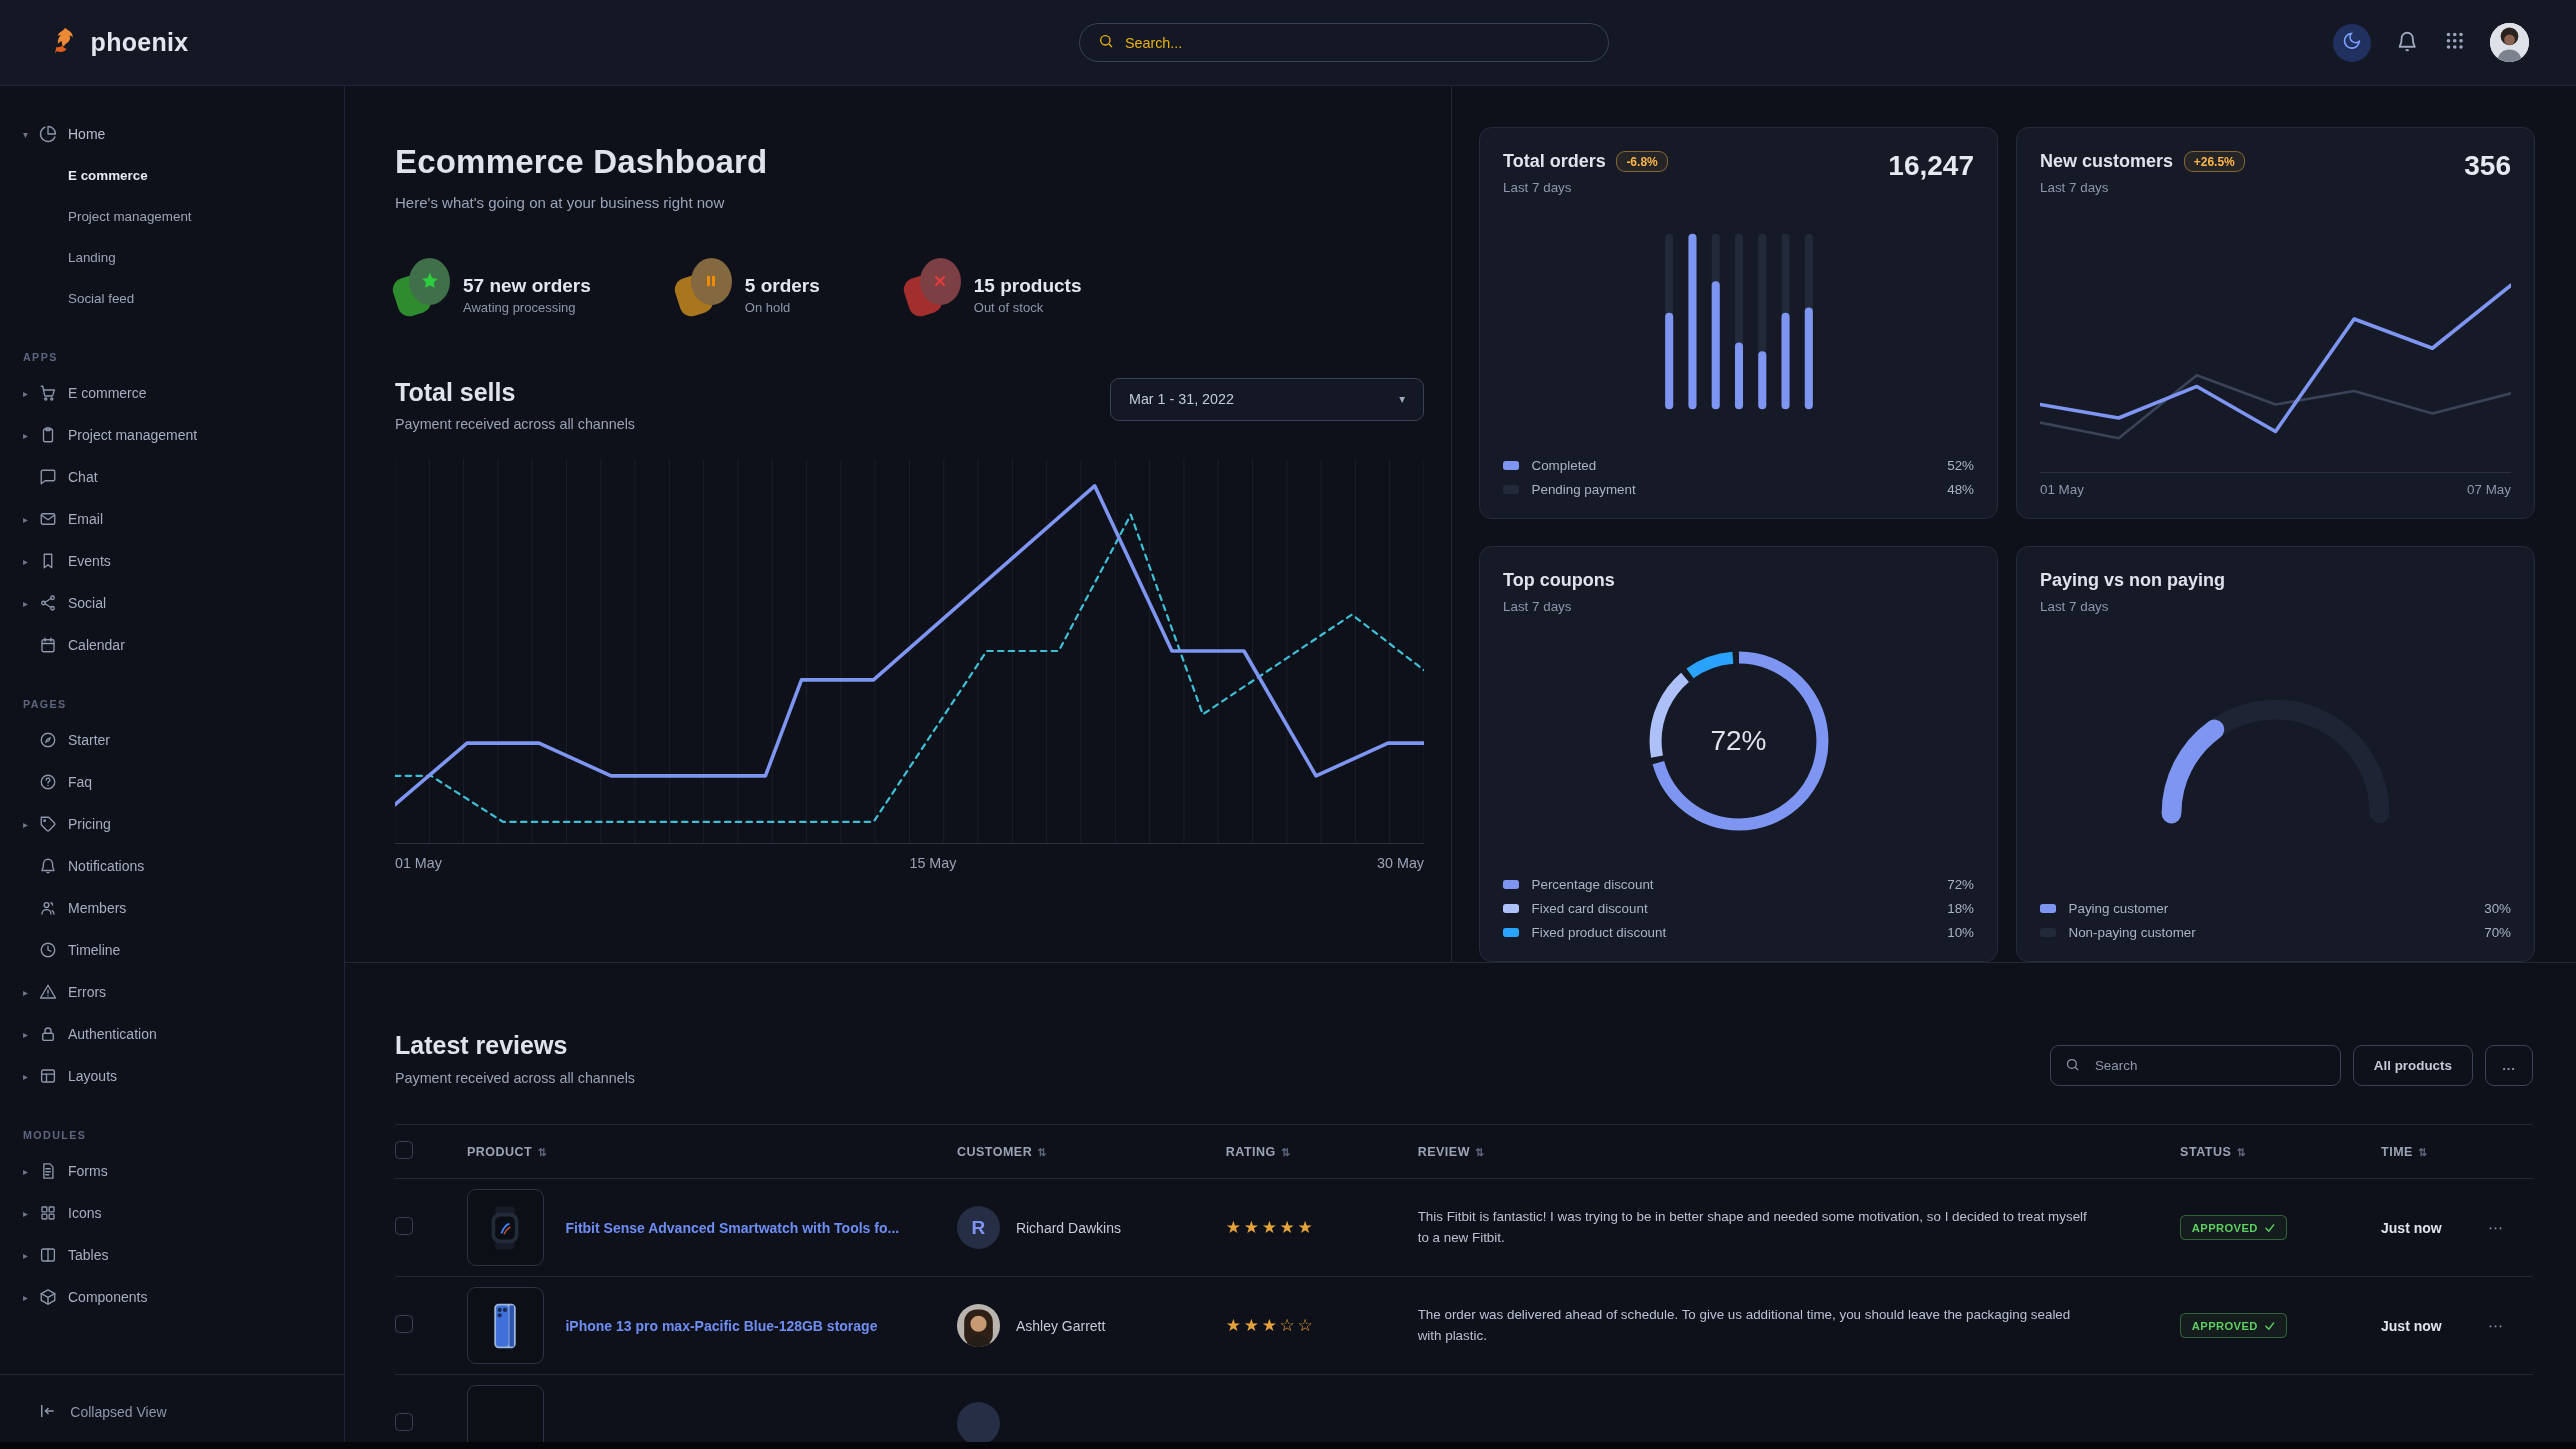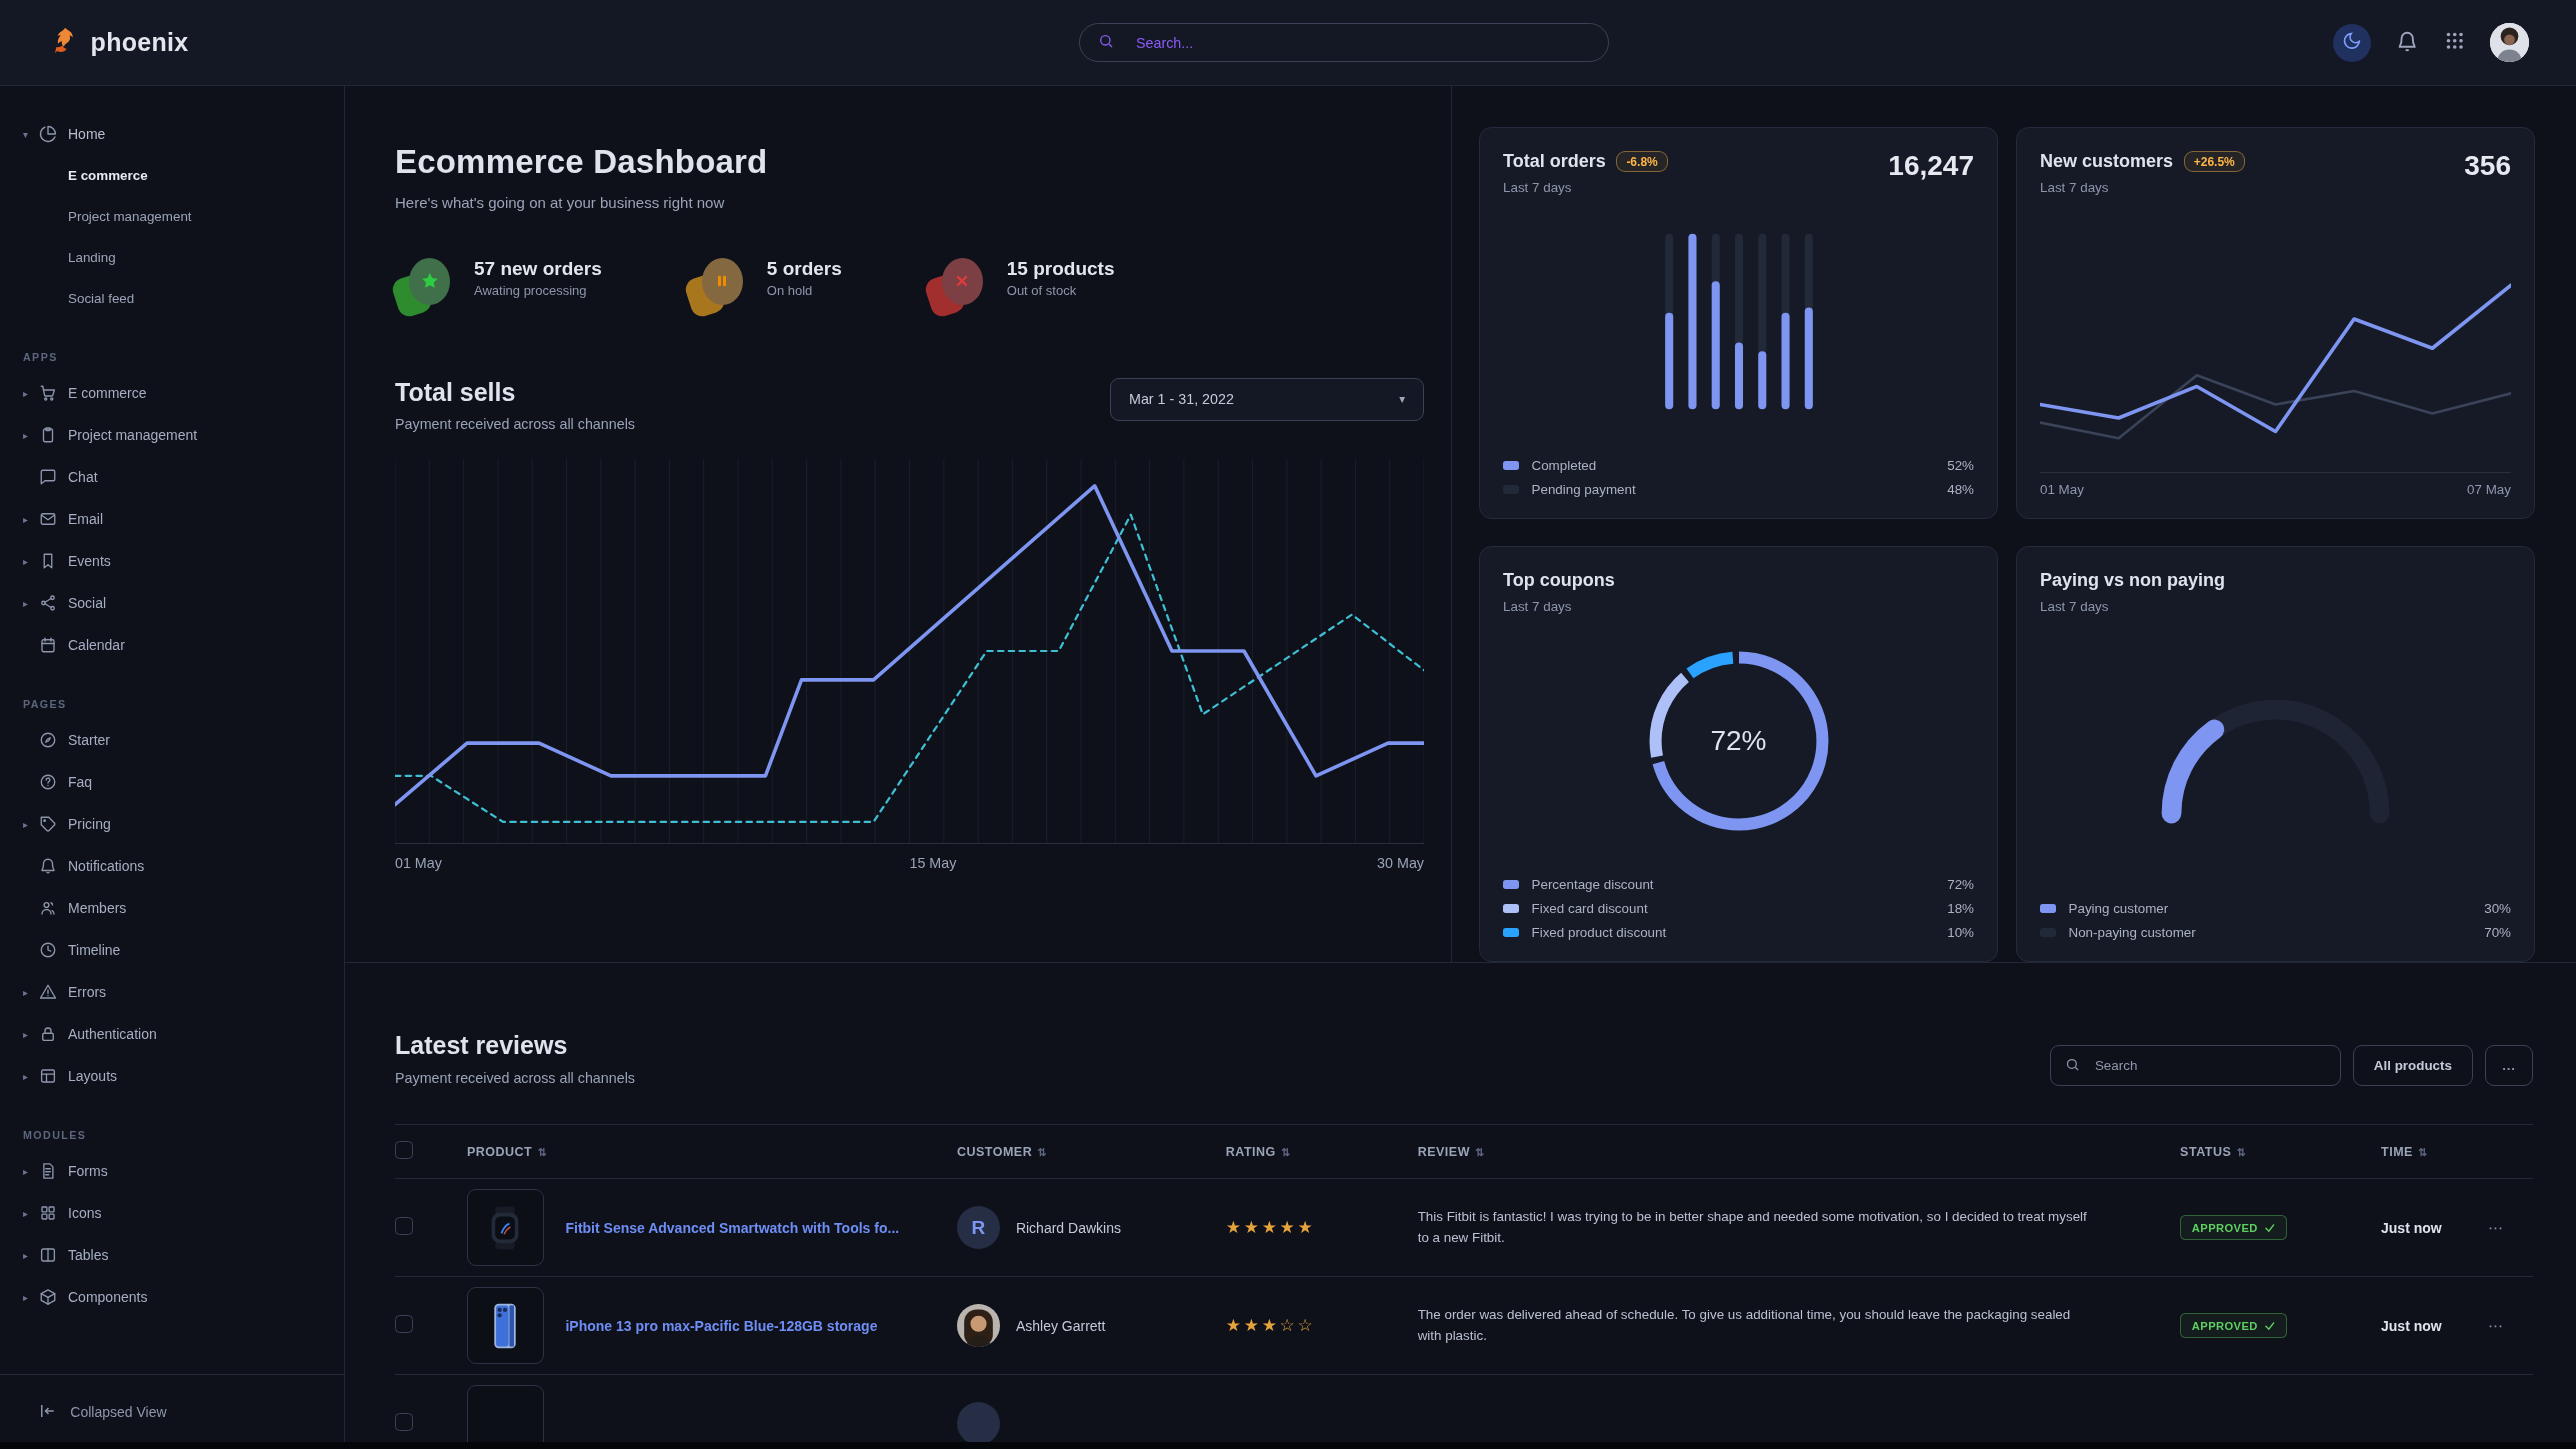--- a/index.html
+++ b/index.html
@@ -3,21 +3,21 @@
 <meta charset="utf-8">
 <style>
   * { margin:0; padding:0; box-sizing:border-box; }
   html,body { width:2576px; height:1449px; overflow:hidden; }
   body { font-family:"Liberation Sans", sans-serif; background:#0f111a; color:#c3cad9; position:relative; }
 
   
   .navbar { height:86px; background:#141824; border-bottom:0.9px solid #20263a; display:flex; align-items:center; padding:0 47px; position:relative; }
   .brand { display:flex; align-items:center; gap:11.6px; }
   .brand-name { font-size:25px; font-weight:700; color:#e3e6ed; letter-spacing:0.3px; }
-  .nav-search { position:absolute; left:1079px; width:530px; height:39px; border:0.9px solid #3a4257; border-radius:19.7px; display:flex; align-items:center; padding:0 18px; gap:22px; color:#8b5cf6; background:transparent; }
+  .nav-search { position:absolute; left:1079px; width:530px; height:39px; border:0.9px solid #3a4257; border-radius:19.7px; display:flex; align-items:center; padding:0 18px; gap:11px; color:#eab308; background:transparent; }
   .nav-search span { font-size:14.3px; }
   .nav-right { margin-left:auto; display:flex; align-items:center; gap:25px; }
   .moon-btn { width:38px; height:38px; border-radius:50%; background:#20315f; display:flex; align-items:center; justify-content:center; color:#7ea2ff; }
   .icon-btn { color:#9fa6bc; display:flex; align-items:center; justify-content:center; }
   .avatar { width:39px; height:39px; border-radius:50%; overflow:hidden; background:#d9dce3; }
 
   
   .layout { display:flex; height:1363px; }
   .sidebar { width:345px; border-right:0.9px solid #20263a; display:flex; flex-direction:column; padding-top:27px; }
   .side-scroll { flex:1; padding:0 16px 0 23px; }
@@ -34,21 +34,21 @@
   .side-footer svg { width:18px; height:18px; }
 
   
   .main { flex:1; display:flex; flex-direction:column; background:#0f111a; }
   .top-grid { height:908px; display:flex; border-bottom:0.9px solid #232836; }
   .left-col { width:1106px; padding:57px 27px 0 50px; }
   .page-title { font-size:33px; font-weight:700; color:#dfe3ec; letter-spacing:0.2px; }
   .page-sub { margin-top:12.5px; font-size:15px; color:#9aa3b8; }
 
   .stats-row { margin-top:47px; display:flex; gap:86px; }
-  .stat { display:flex; align-items:flex-start; gap:22px; }
+  .stat { display:flex; align-items:flex-end; gap:11px; }
   .stat-ic { position:relative; width:57px; height:57px; flex:none; }
   .stat-blob { position:absolute; left:0; bottom:0; width:34px; height:39px; border-radius:11.6px; transform:rotate(-18deg); }
   .stat-circle { position:absolute; right:1.8px; top:0; width:41px; height:47px; border-radius:50%; display:flex; align-items:center; justify-content:center; }
   .stat-title { font-size:19px; font-weight:700; color:#e3e6ed; }
   .stat-sub { margin-top:3px; font-size:13px; color:#8d96ad; }
 
   .ts-head { margin-top:63px; display:flex; justify-content:space-between; align-items:flex-start; }
   .sec-title { font-size:25px; font-weight:700; color:#dfe3ec; }
   .sec-sub { margin-top:9.8px; font-size:14.3px; color:#9aa3b8; }
   .date-select { width:314px; height:43px; border:0.9px solid #3a4257; border-radius:9px; background:#141824; display:flex; align-items:center; justify-content:space-between; padding:0 18px; font-size:14.3px; color:#c3cad9; cursor:pointer; }

